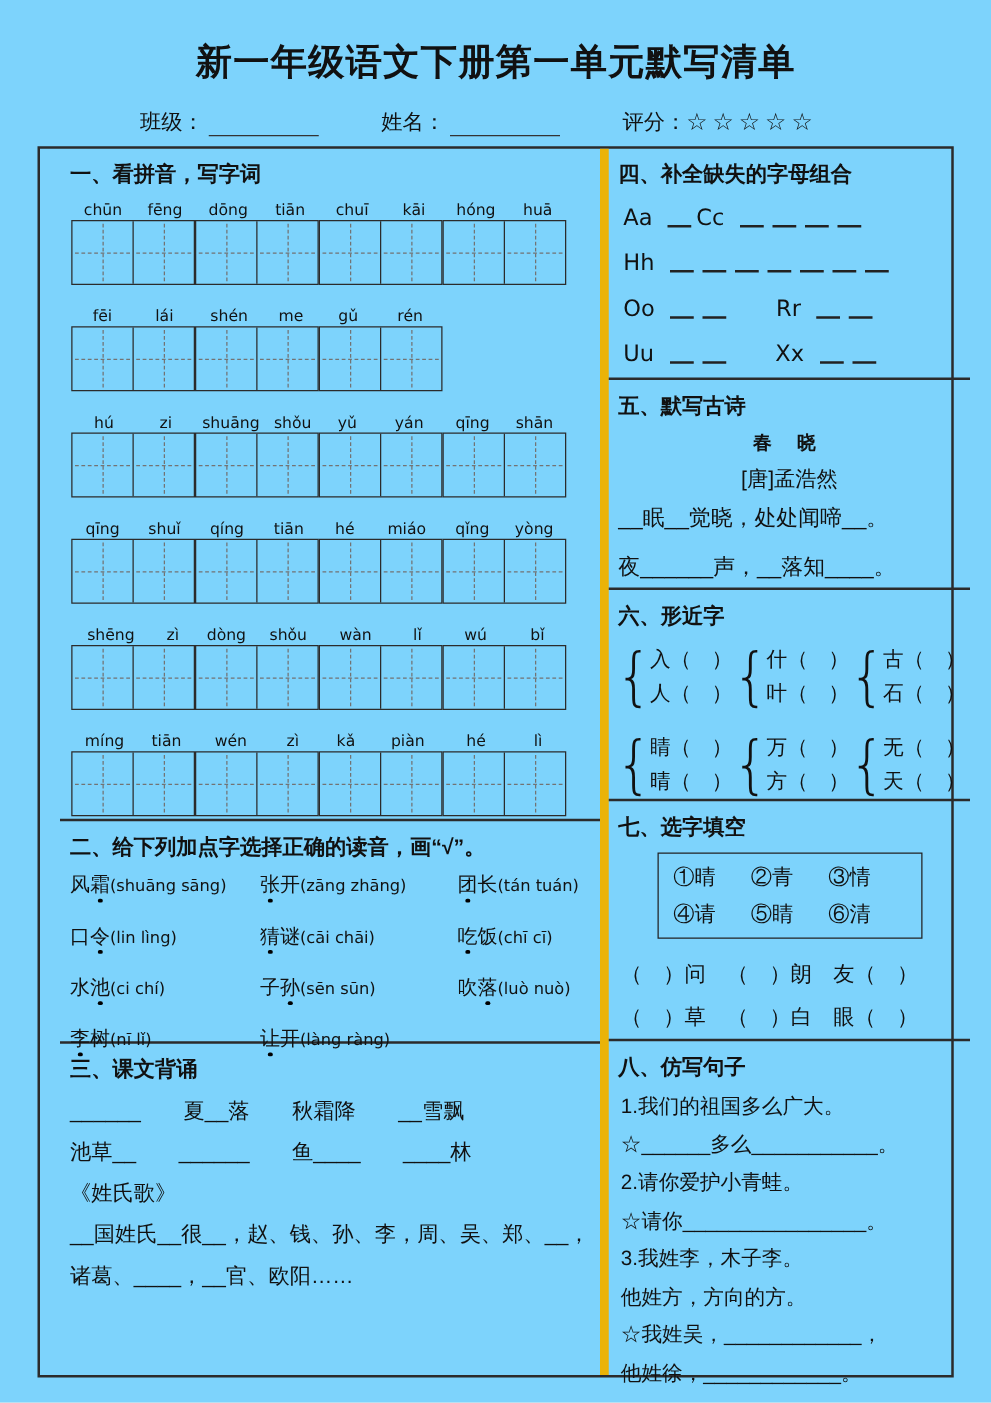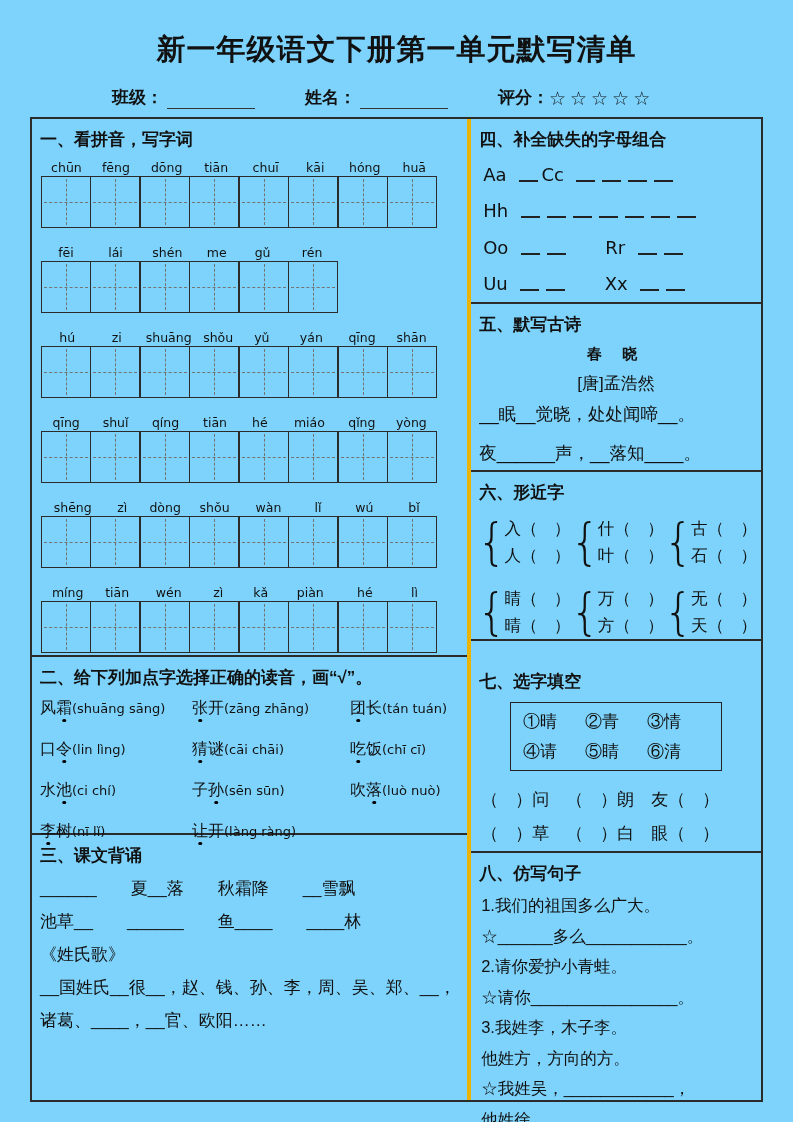--- a/index.html
+++ b/index.html
@@ -1,30 +1,30 @@
 <!DOCTYPE html>
 <html><head>
 <meta charset="utf-8">
 <style>
   html,body{margin:0;padding:0;background:#e9e9e9;}
   .page{width:793px;height:1122px;background:#7dd3fc;margin:0 auto;overflow:hidden;
         font-family:"Liberation Sans",sans-serif;color:#111;position:relative;}
   .title{margin:0;padding-top:30px;text-align:center;font-size:29px;font-weight:bold;letter-spacing:1px;}
-  .meta{display:flex;align-items:flex-end;margin:16px 0 8px 112px;font-size:17px;font-weight:bold;}
+  .meta{display:flex;align-items:flex-end;margin:16px 0 8px 112px;font-size:17px;}
   .meta-item{margin-right:50px;display:flex;align-items:flex-end;}
   .blank{display:inline-block;width:88px;border-bottom:1.6px solid #333;height:1.05em;margin-left:4px;}
   .stars{letter-spacing:4px;font-size:19px;font-family:"DejaVu Sans",sans-serif;}
   .sheet{margin:0 30px;border:2px solid #2b2b2b;height:985px;display:flex;box-sizing:border-box;}
   .col{display:flex;flex-direction:column;box-sizing:border-box;}
-  .col.left{width:450px;border-right:4px solid #eab308;}
+  .col.left{width:450px;border-right:7px solid #eab308;margin-left:16px;}
   .col.right{flex:1;}
   section{box-sizing:border-box;}
   .cut{border-bottom:2px solid #2b2b2b;}
   .s1{height:538px;}  .s2{height:178px;}  .s3{flex:1;}
-  .s4{height:185px;}  .s5{height:168px;}  .s6{height:185px;}  .s7{height:220px;margin-top:20px;}  .s8{flex:1;}
+  .s4{height:185px;}  .s5{height:168px;}  .s6{height:185px;}  .s7{height:220px;}  .s8{flex:1;}
   .h{font-weight:bold;font-size:17px;padding:9px 8px 5px;}
   
   .py-row{display:flex;justify-content:flex-start;padding:0 9px;margin-bottom:13px;}
   .group{width:99px;}
   .py-labels{display:flex;justify-content:space-around;align-items:flex-end;height:19px;
              font-family:"DejaVu Sans",sans-serif;font-size:12.5px;white-space:nowrap;padding-bottom:1px;}
   .tian{display:flex;border:1.6px solid #2b2b2b;height:50px;}
   .cell{flex:1;position:relative;border-right:1.4px solid #2b2b2b;}
   .cell:last-child{border-right:none;}
   .cell::before{content:"";position:absolute;left:50%;top:2px;bottom:2px;border-left:1px dashed #737373;}

